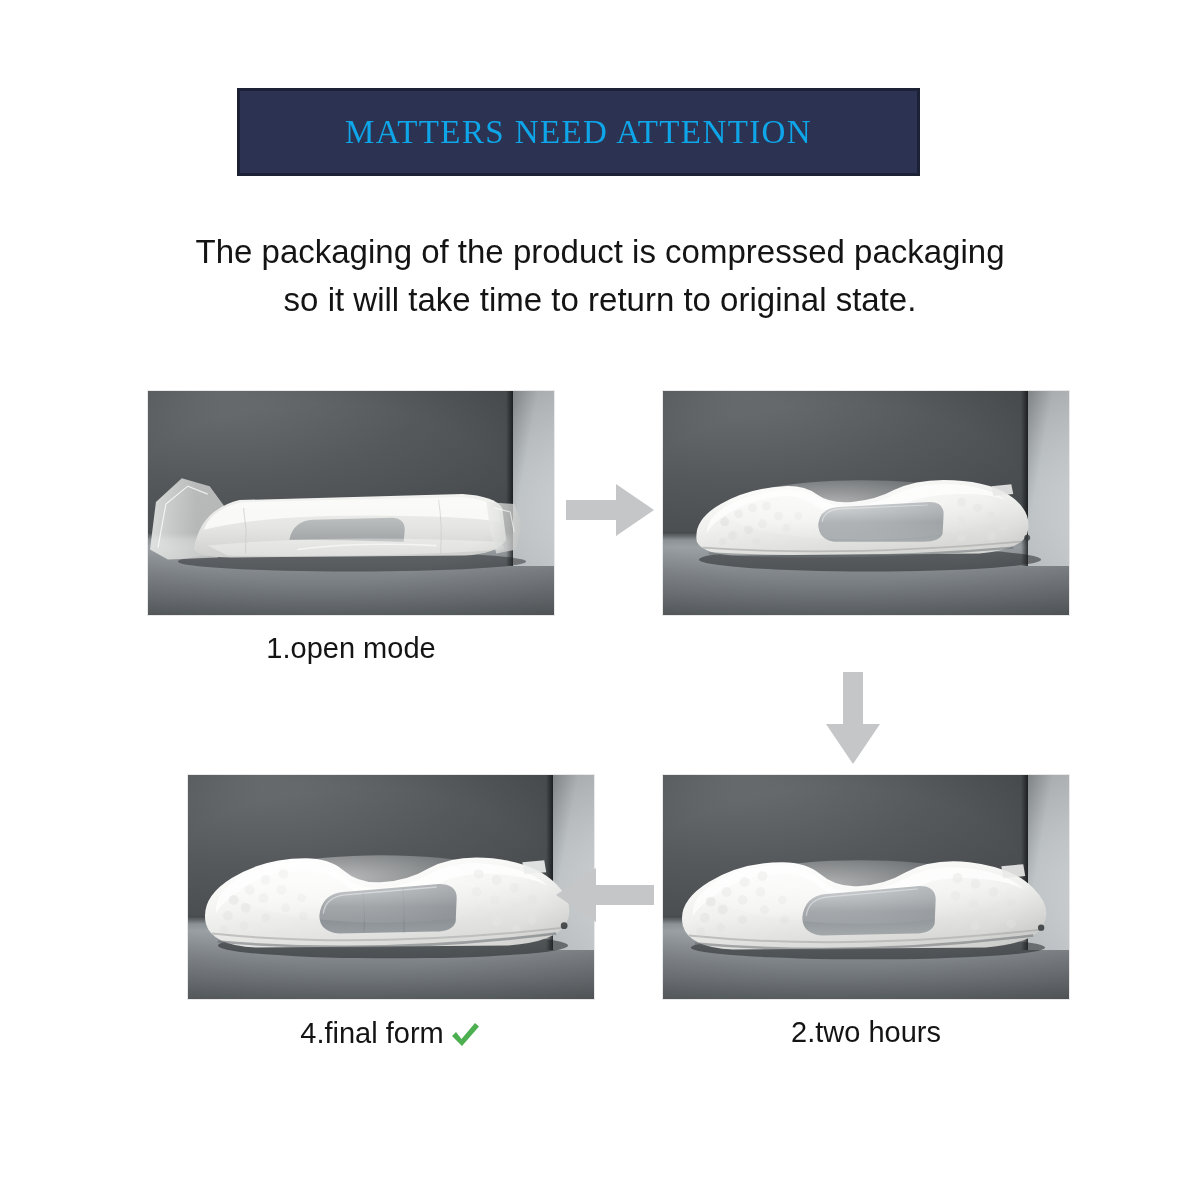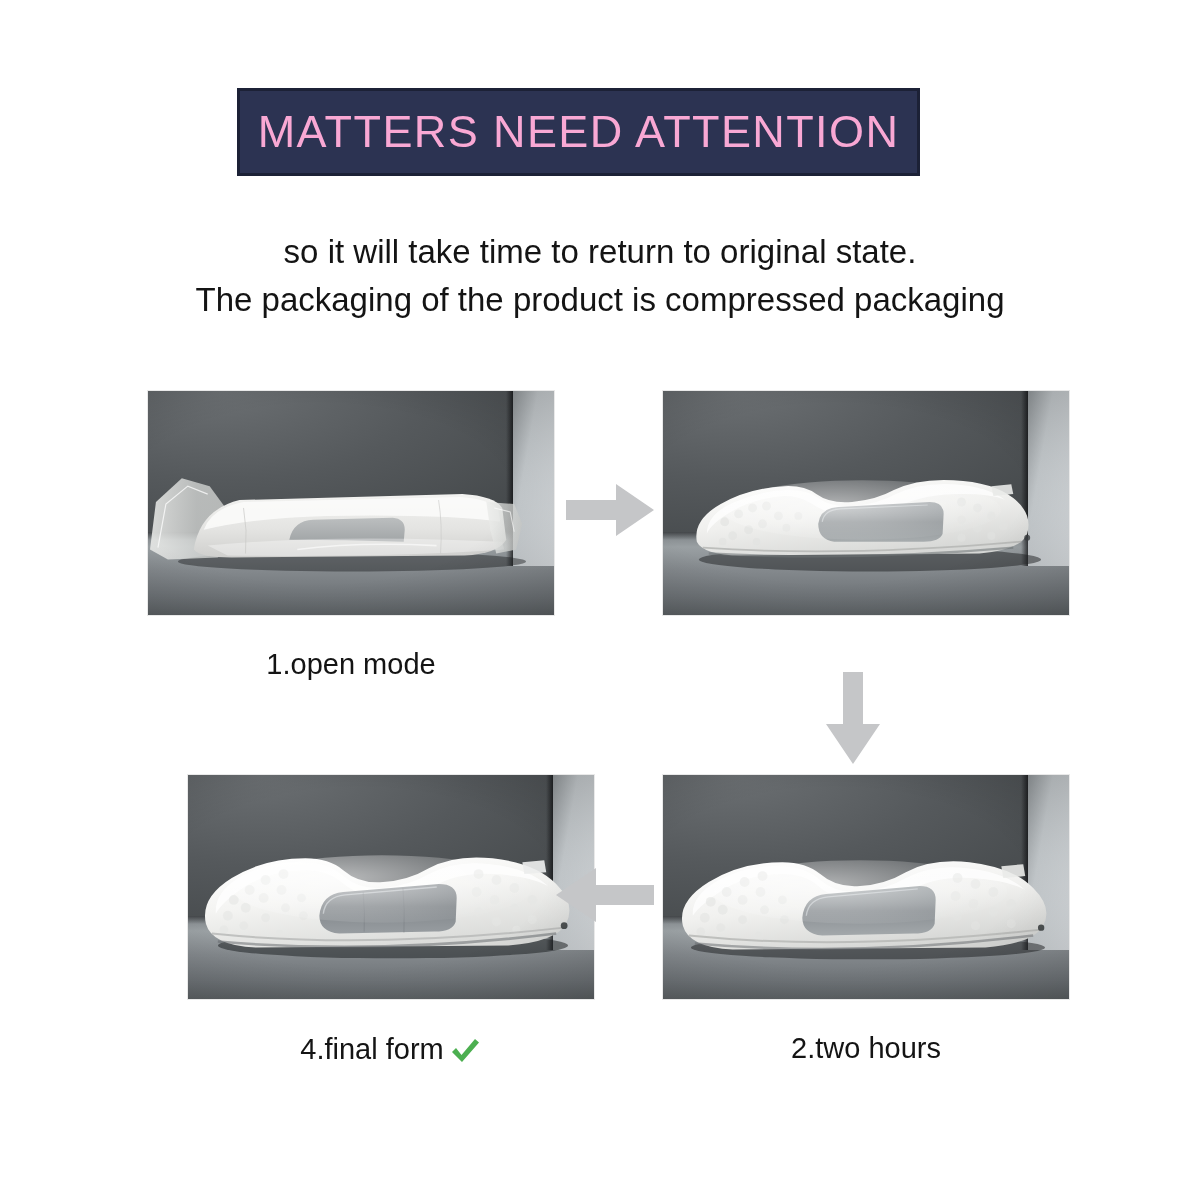--- a/index.html
+++ b/index.html
@@ -28,26 +28,26 @@
     width: 100%;
     height: 100%;
     box-sizing: border-box;
     background: #2c3352;
     border: 3px solid #1c2136;
     display: flex;
     align-items: center;
     justify-content: center;
   }
   .banner-title {
-    color: #f9a8d4;
-    font-size: 45px;
+    color: #0ea5e9;
+    font-size: 33px;
     letter-spacing: 1.4px;
     font-weight: 400;
     white-space: nowrap;
-    font-family: Liberation Sans, sans-serif;
+    font-family: Liberation Serif, serif;
   }
 
   
   .subtitle {
     position: absolute;
     left: 0;
     top: 228px;
     width: 1200px;
     text-align: center;
     font-size: 33px;
@@ -127,21 +127,21 @@
     position: absolute;
     left: 0; bottom: 0;
     width: 100%;
     height: 100%;
   }
 
   
   .caption {
     width: 408px;
     text-align: center;
-    margin-top: 32px;
+    margin-top: 16px;
     font-size: 29px;
     color: #141414;
     font-weight: 400;
     white-space: nowrap;
     display: flex;
     align-items: center;
     justify-content: center;
     gap: 4px;
   }
   .check-icon {
@@ -164,22 +164,22 @@
 </head>
 <body>
 
 <div class="banner-wrap">
   <div class="banner">
     <span class="banner-title">MATTERS NEED ATTENTION</span>
   </div>
 </div>
 
 <div class="subtitle">
+  <span class="subtitle-line">The packaging of the product is compressed packaging</span>
   <span class="subtitle-line">so it will take time to return to original state.</span>
-  <span class="subtitle-line">The packaging of the product is compressed packaging</span>
 </div>
 
 <div class="steps">
 
   <div class="step step-1">
     <div class="photo">
       <div class="scene-back"></div>
       <div class="scene-floor"></div>
       <div class="scene-side"></div>
       <svg class="pillow-svg" viewBox="0 0 408 226" preserveAspectRatio="none">

